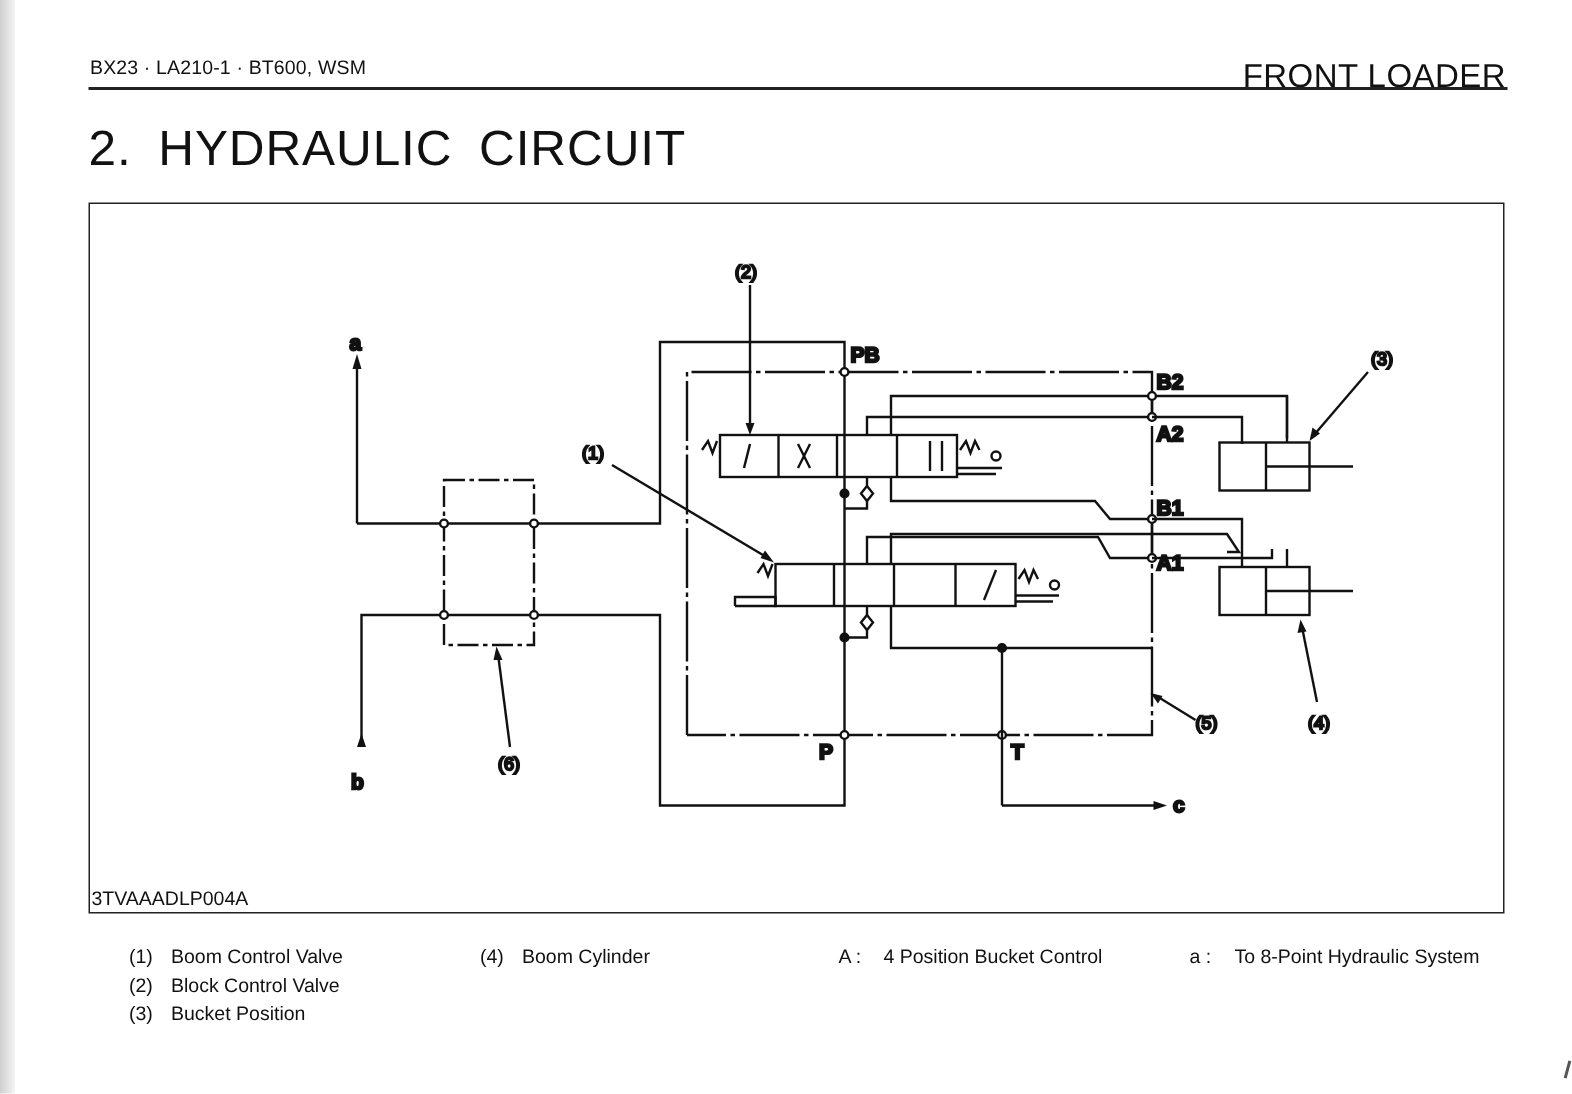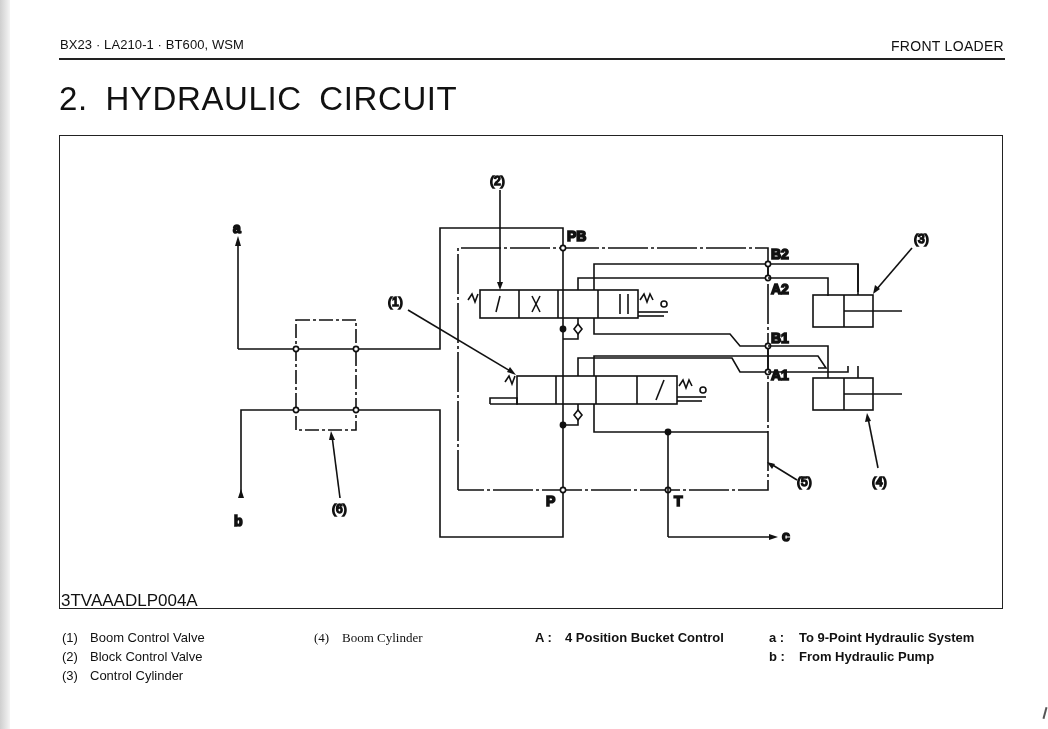--- a/index.html
+++ b/index.html
@@ -1,32 +1,32 @@
 <!DOCTYPE html>
 <html><head>
 <meta charset="utf-8">
 <style>
   html,body{margin:0;padding:0;}
   body{width:1048px;height:729px;background:#ffffff;position:relative;overflow:hidden;
        font-family:"Liberation Sans",sans-serif;color:#111;}
   .left-gutter{position:absolute;left:0;top:0;width:10px;height:729px;
        background:linear-gradient(to right,#cfcfcf,#e9e9e9 70%,#f5f5f5);}
   .header-left{position:absolute;left:60px;top:37px;font-size:13px;letter-spacing:0.1px;}
-  .header-right{position:absolute;right:44px;top:38px;font-size:14px;letter-spacing:0.3px;}
+  .header-right{position:absolute;right:44px;top:38px;font-size:22px;letter-spacing:0.3px;}
   .header-rule{position:absolute;left:59px;top:58px;width:946px;height:2px;background:#222;}
   .page-title{position:absolute;left:59px;top:80px;font-size:33px;font-weight:normal;
        letter-spacing:0.6px;word-spacing:8px;}
   .figure{position:absolute;left:59px;top:135px;width:944px;height:474px;border:1.5px solid #222;box-sizing:border-box;}
-  .figure-code{position:absolute;left:61px;top:591px;font-size:17px;}
+  .figure-code{position:absolute;left:61px;top:591px;font-size:13px;}
   svg.diagram{position:absolute;left:0;top:0;}
   svg text{font-family:"Liberation Sans",sans-serif;fill:#111;}
   .legend{position:absolute;top:628px;font-size:13px;line-height:19px;}
-  .legend .row{white-space:nowrap;}
+  .legend .row{white-space:nowrap;margin-left:24px;}
   .legend .num{display:inline-block;width:28px;}
-  .legend.bold{font-weight:bold;}
+  .legend.bold{font-weight:normal;}
   .legend .key{display:inline-block;width:30px;}
   .corner-mark{position:absolute;right:2px;bottom:10px;width:2px;height:12px;background:#555;transform:rotate(15deg);}
 </style>
 </head>
 <body>
 
 <div class="left-gutter"></div>
 
 <div class="header-left">BX23 · LA210-1 · BT600, WSM</div>
 <div class="header-right">FRONT  LOADER</div>
@@ -163,26 +163,25 @@
   <text x="872" y="486" font-size="12">(4)</text>
   <text x="797" y="486" font-size="12">(5)</text>
   <text x="332" y="513" font-size="12">(6)</text>
 </svg>
 
 <div class="figure-code">3TVAAADLP004A</div>
 
 <div class="legend" style="left:62px;">
   <div class="row"><span class="num">(1)</span><span>Boom Control Valve</span></div>
   <div class="row"><span class="num">(2)</span><span>Block Control Valve</span></div>
-  <div class="row"><span class="num">(3)</span><span>Control Cylinder</span></div>
+  <div class="row"><span class="num">(3)</span><span>Bucket Position</span></div>
 </div>
-<div class="legend" style="left:314px;font-family:Liberation Serif, serif;">
+<div class="legend" style="left:296px;">
   <div class="row"><span class="num">(4)</span><span>Boom Cylinder</span></div>
 </div>
 <div class="legend bold" style="left:535px;">
   <div class="row"><span class="key">A :</span><span>4 Position Bucket Control</span></div>
 </div>
 <div class="legend bold" style="left:769px;">
-  <div class="row"><span class="key">a :</span><span>To 9-Point Hydraulic System</span></div>
-  <div class="row"><span class="key">b :</span><span>From Hydraulic Pump</span></div>
+  <div class="row"><span class="key">a :</span><span>To 8-Point Hydraulic System</span></div>
 </div>
 
 <div class="corner-mark"></div>
 
 </body></html>

